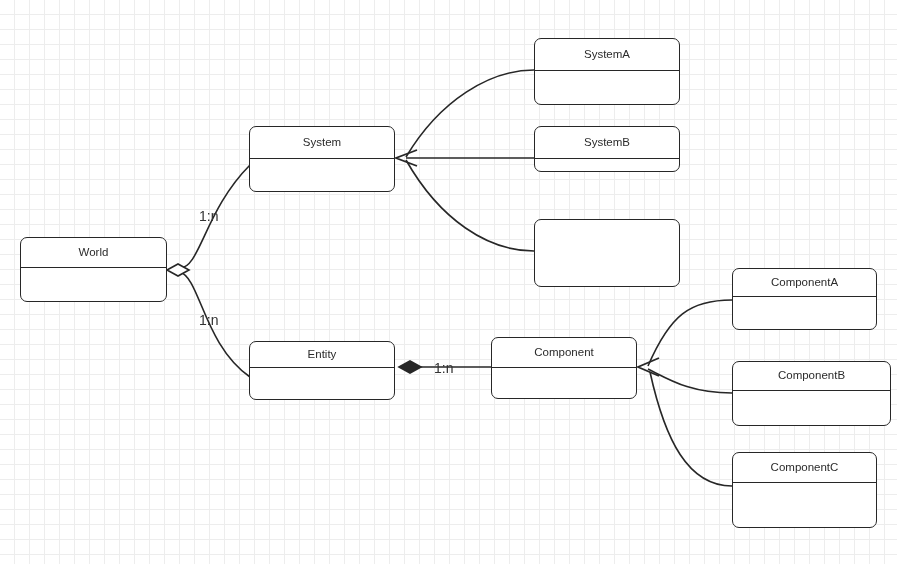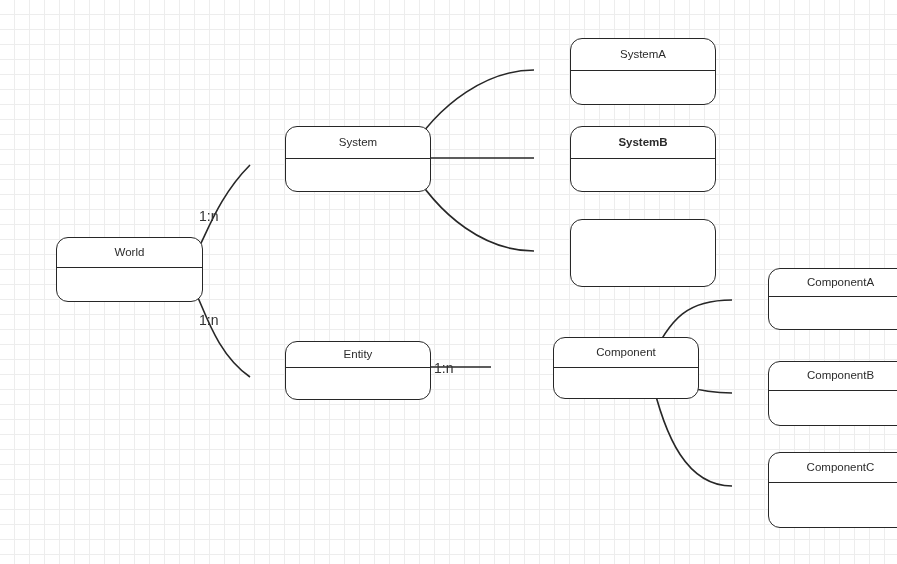--- a/index.html
+++ b/index.html
@@ -34,23 +34,22 @@
     top: 0;
     width: 897px;
     height: 564px;
     pointer-events: none;
   }
   .uml-node {
     position: absolute;
     box-sizing: border-box;
     background: #ffffff;
     border: 1.6px solid #272727;
-    border-radius: 12px;
+    border-radius: 7px;
     z-index: 2;
-    margin-left: 36px;
   }
   .uml-title {
     box-sizing: border-box;
     width: 100%;
     text-align: center;
     color: #2b2b2b;
     font-size: 11.5px;
     line-height: 1;
     border-bottom: 1.6px solid #272727;
     display: flex;
@@ -111,45 +110,45 @@
   <div class="uml-node" style="left:20px;top:237px;width:147px;height:65px;">
     <div class="uml-title" style="height:30px;">World</div>
     <div class="uml-body" style="height:33px;"></div>
   </div>
 
   <div class="uml-node" style="left:534px;top:38px;width:146px;height:67px;">
     <div class="uml-title" style="height:32px;">SystemA</div>
     <div class="uml-body" style="height:33px;"></div>
   </div>
 
-  <div class="uml-node" style="left:534px;top:126px;width:146px;height:66px;font-weight:bold;">
+  <div class="uml-node" style="left:534px;top:126px;width:146px;height:46px;">
     <div class="uml-title" style="height:32px;">SystemB</div>
     <div class="uml-body" style="height:32px;"></div>
   </div>
 
   <div class="uml-node" style="left:534px;top:219px;width:146px;height:68px;">
     <div class="uml-body" style="height:35px;"></div>
   </div>
 
   <div class="uml-node" style="left:249px;top:341px;width:146px;height:59px;">
     <div class="uml-title" style="height:26px;">Entity</div>
     <div class="uml-body" style="height:31px;"></div>
   </div>
 
-  <div class="uml-node" style="left:517px;top:337px;width:146px;height:62px;">
+  <div class="uml-node" style="left:491px;top:337px;width:146px;height:62px;">
     <div class="uml-title" style="height:30px;">Component</div>
     <div class="uml-body" style="height:30px;"></div>
   </div>
 
   <div class="uml-node" style="left:732px;top:268px;width:145px;height:62px;">
     <div class="uml-title" style="height:28px;">ComponentA</div>
     <div class="uml-body" style="height:32px;"></div>
   </div>
 
-  <div class="uml-node" style="left:732px;top:361px;width:145px;height:65px;">
+  <div class="uml-node" style="left:732px;top:361px;width:159px;height:65px;">
     <div class="uml-title" style="height:29px;">ComponentB</div>
     <div class="uml-body" style="height:34px;"></div>
   </div>
 
   <div class="uml-node" style="left:732px;top:452px;width:145px;height:76px;">
     <div class="uml-title" style="height:30px;">ComponentC</div>
     <div class="uml-body" style="height:36px;"></div>
   </div>
 
   <div class="edge-label" style="left:199px;top:209px;">1:n</div>

